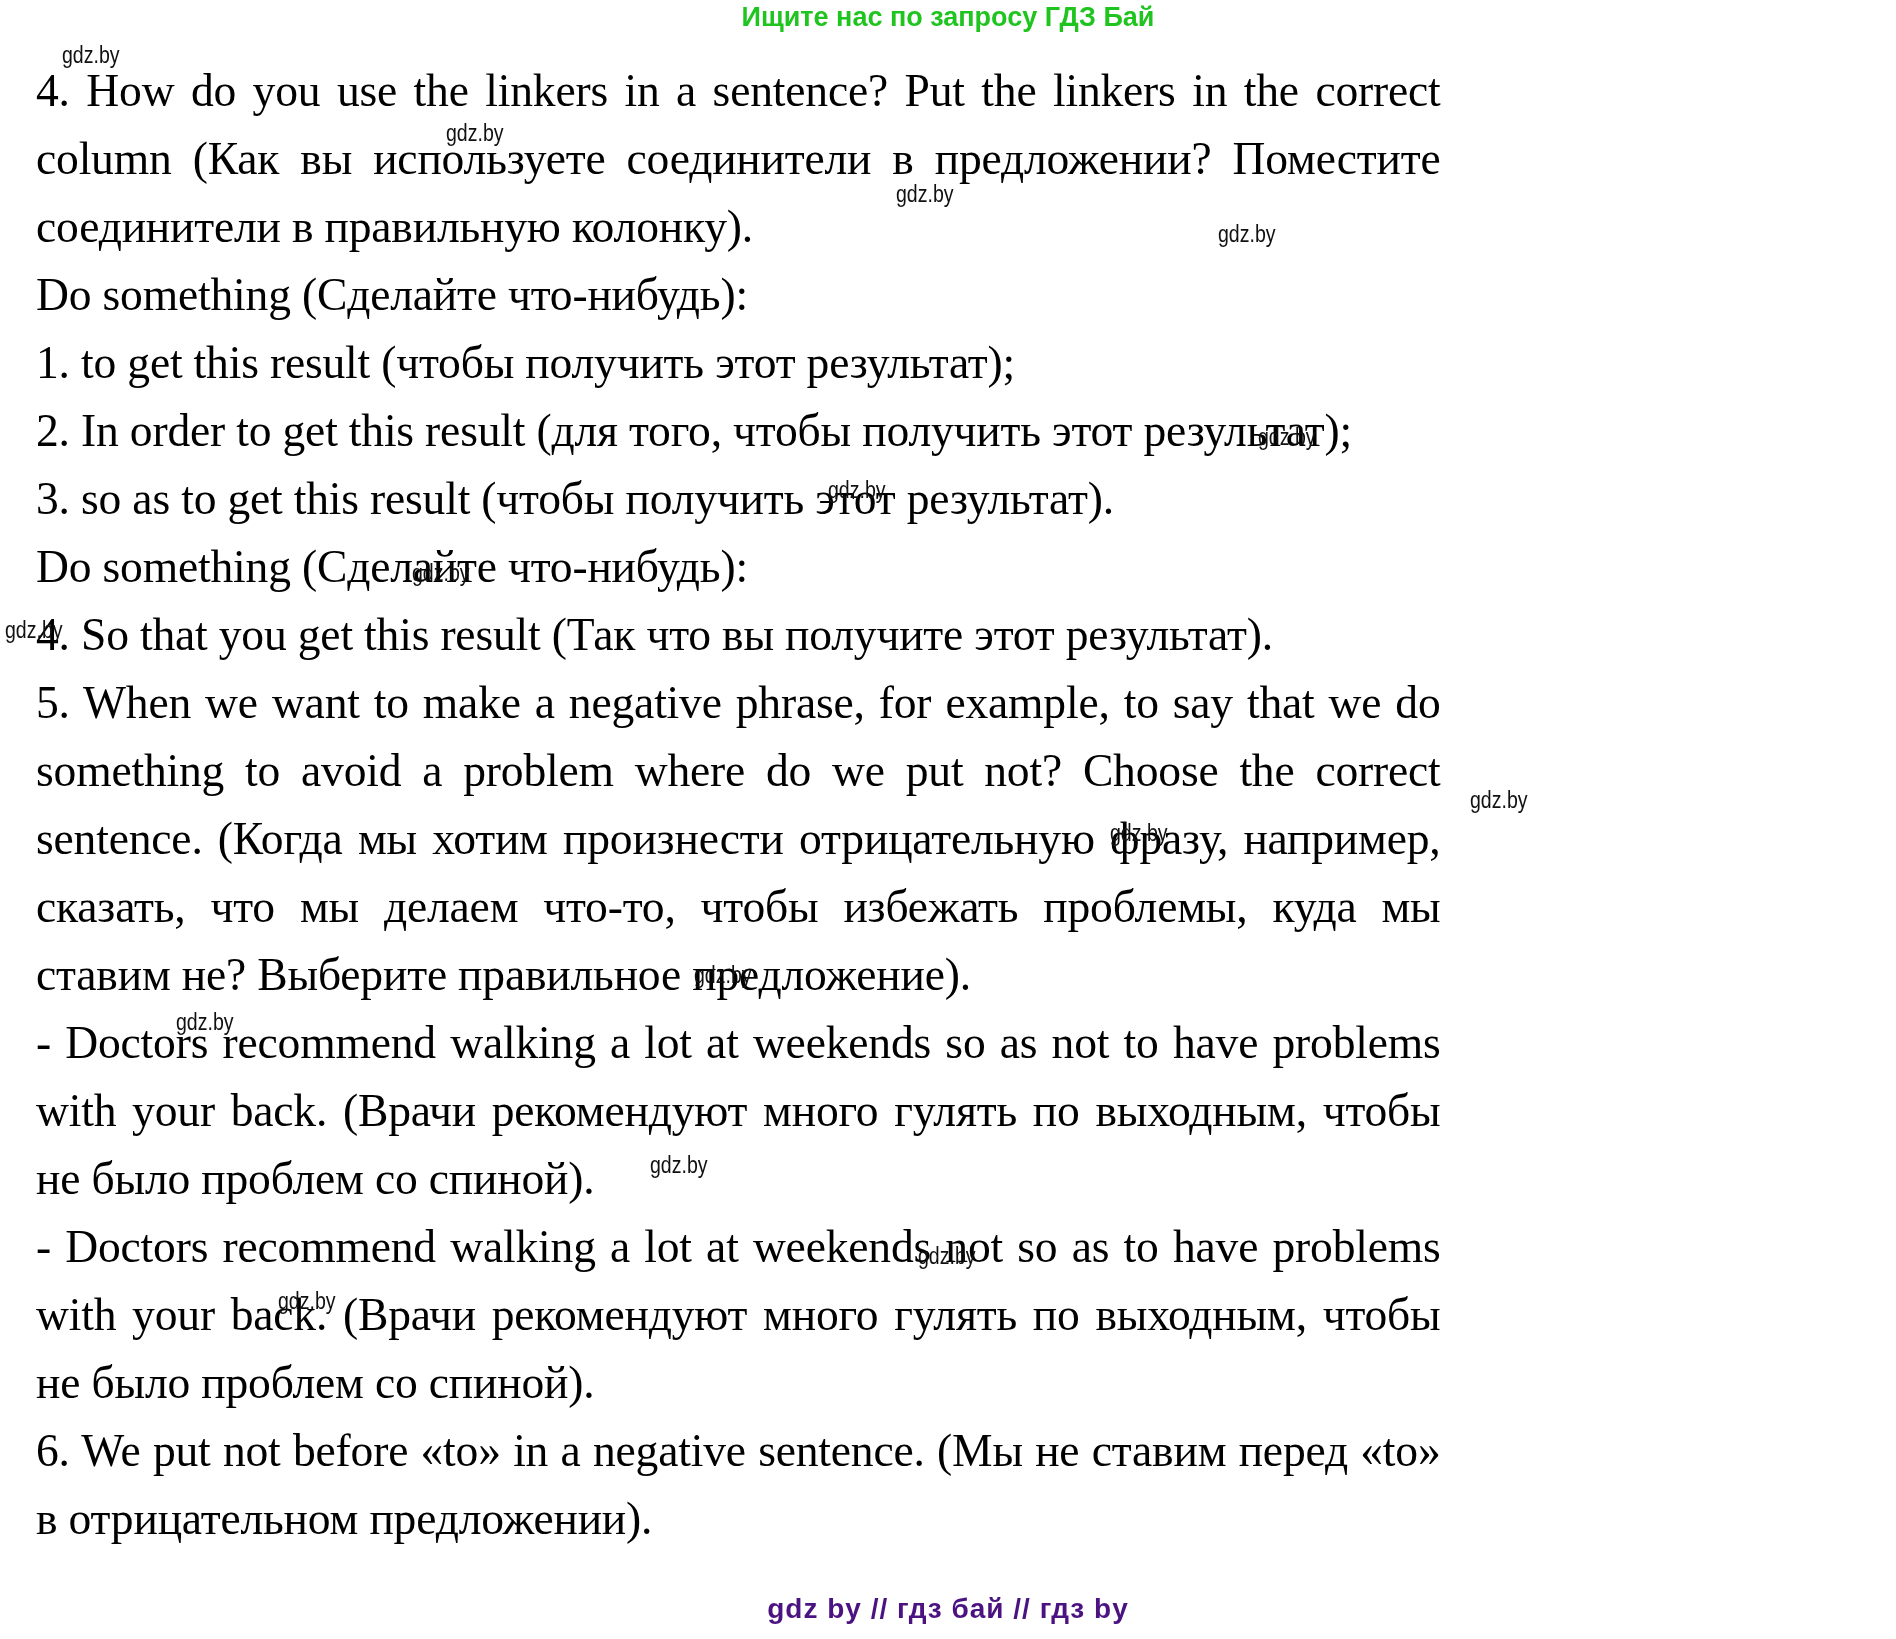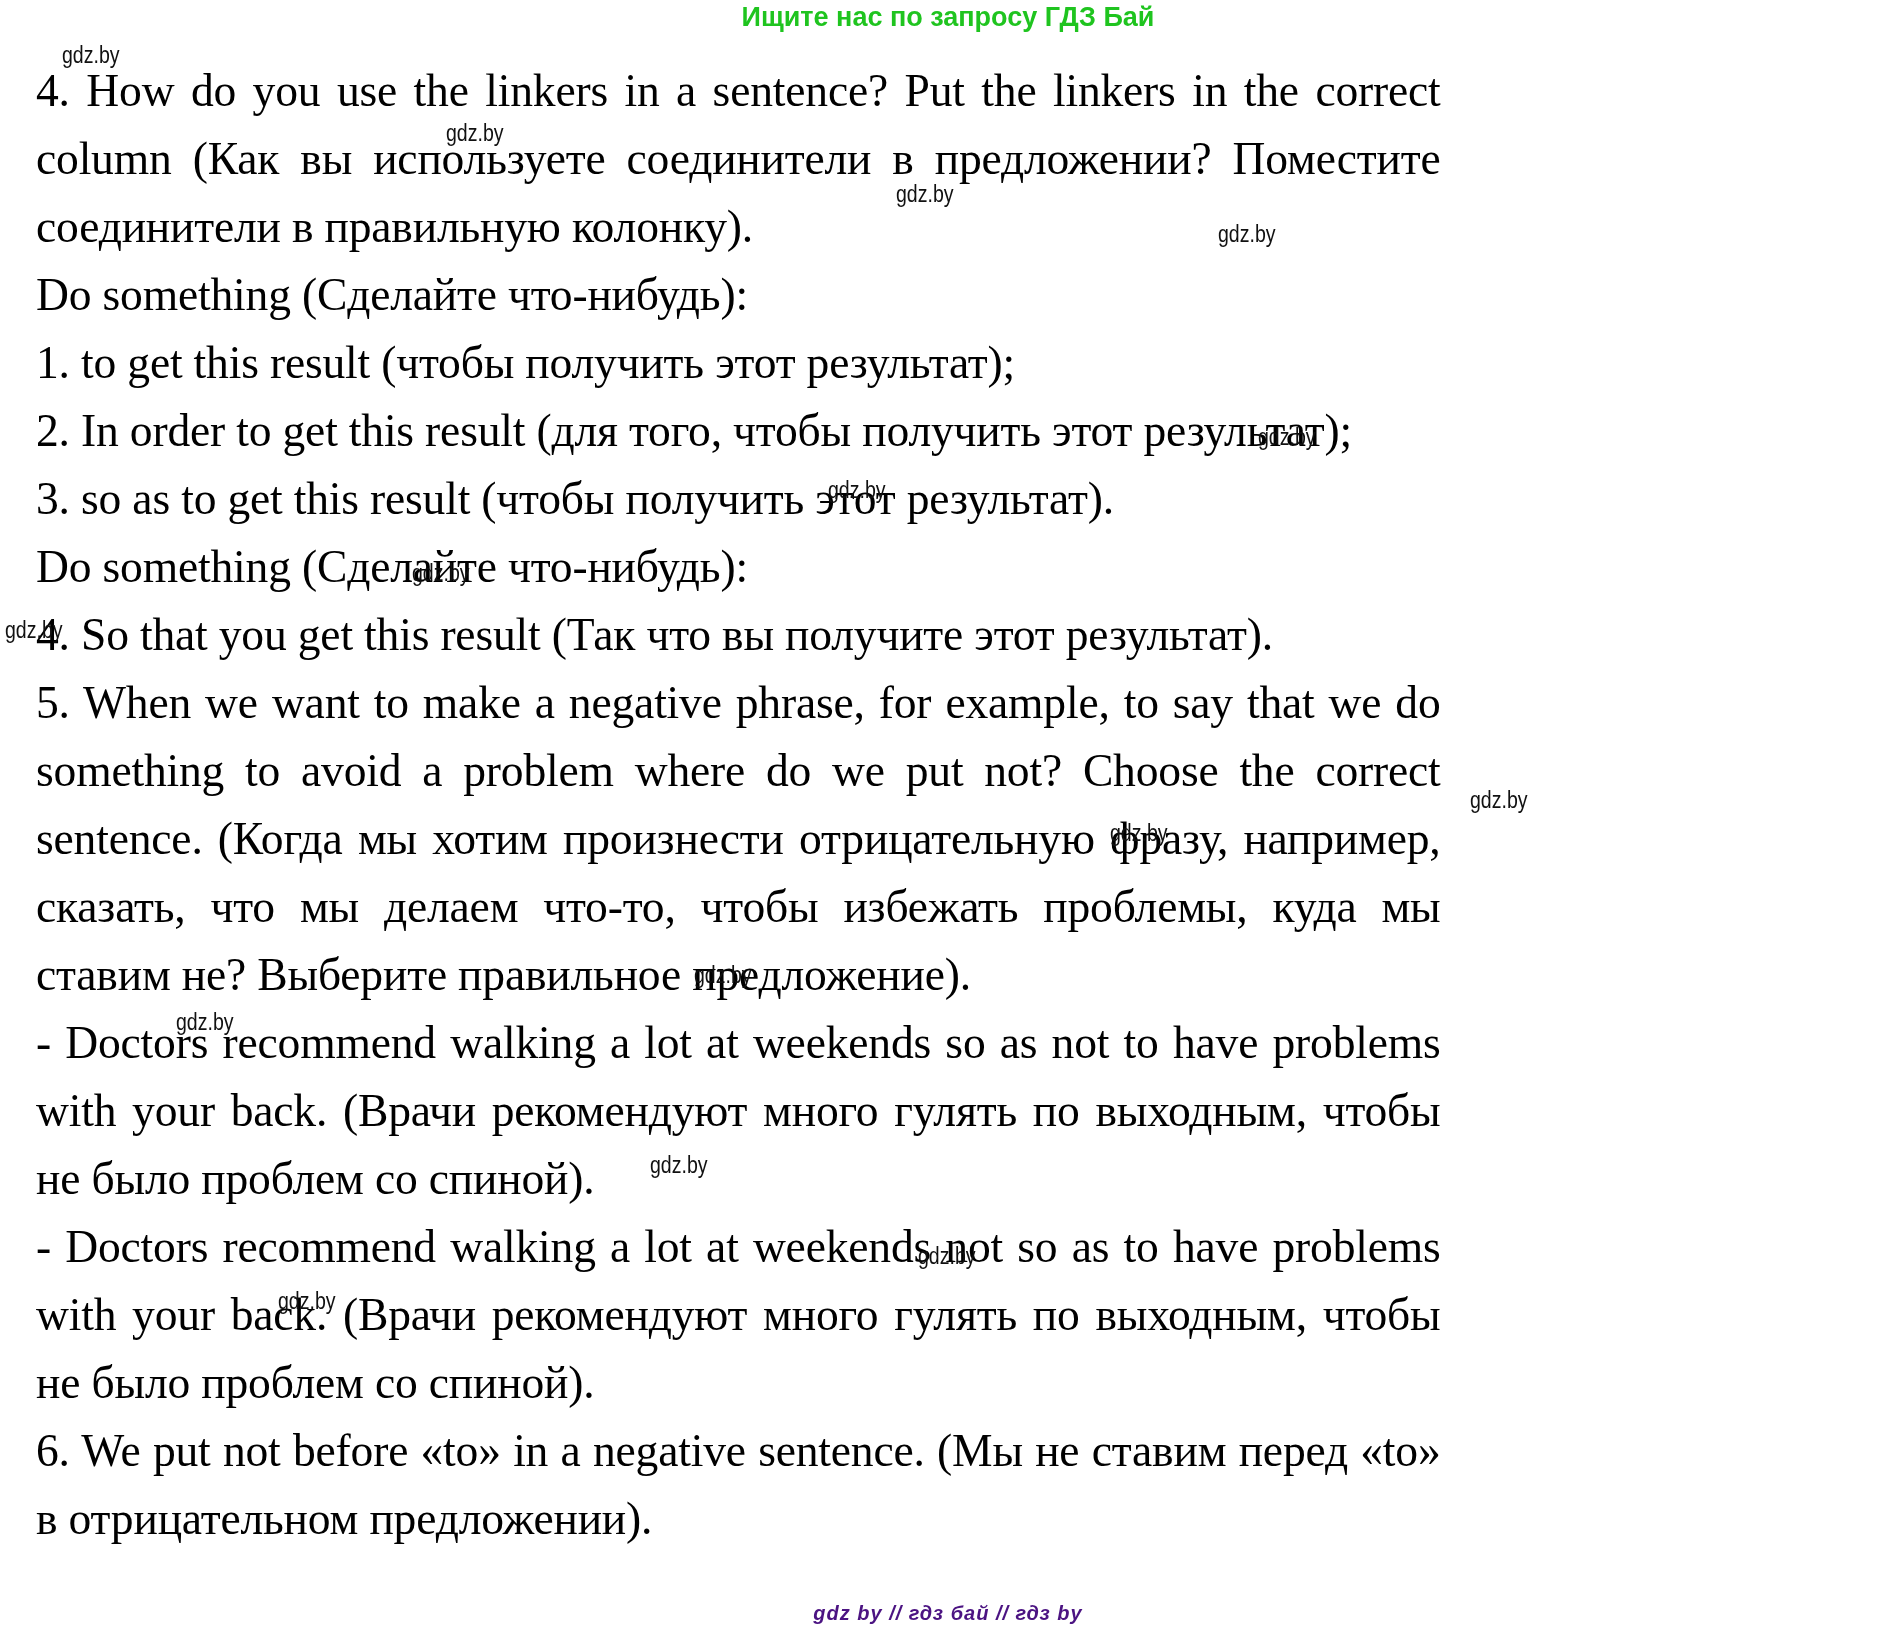--- a/index.html
+++ b/index.html
@@ -67,25 +67,24 @@
   }
 
   
   .footer {
     position: absolute;
     bottom: 14px;
     left: 0;
     width: 100%;
     text-align: center;
     font-family: "Liberation Sans", "DejaVu Sans", sans-serif;
-    font-size: 20px;
+    font-size: 28px;
     font-weight: bold;
     color: #4b1382;
     letter-spacing: 1px;
-    font-style: italic;
   }
 </style>
 </head>
 <body>
 
 <div class="promo-banner">Ищите нас по запросу ГДЗ Бай</div>
 
 <div class="page-body">
   <p class="para">4. How do you use the linkers in a sentence? Put the linkers in the correct column (Как вы используете соединители в предложении? Поместите соединители в правильную колонку).</p>
   <p class="para nojust">Do something (Сделайте что-нибудь):</p>

